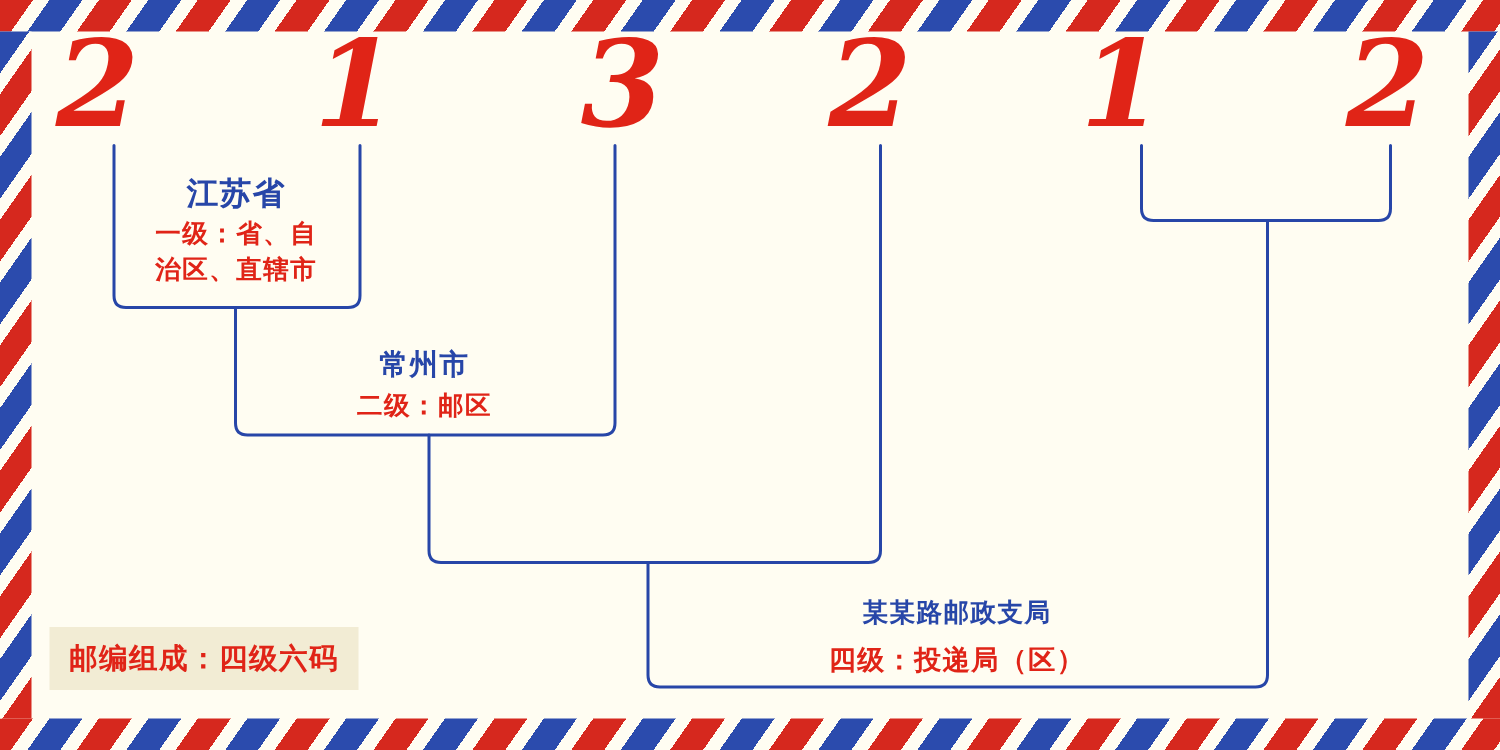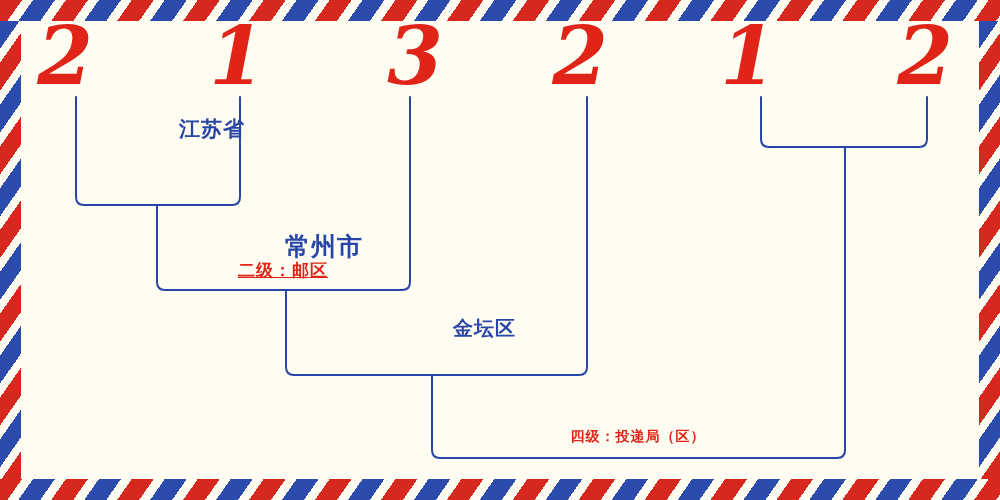--- a/index.html
+++ b/index.html
@@ -73,40 +73,40 @@
   .d1{left:19px;}
   .d2{left:191px;}
   .d3{left:369px;}
   .d4{left:534px;}
   .d5{left:702px;}
   .d6{left:879px;}
 
   
   .lvl-name{
     position:absolute;
-    text-align:right;
+    text-align:center;
     color:var(--blue);
     font-weight:bold;
     letter-spacing:1px;
   }
   .lvl-desc{
     position:absolute;
     text-align:center;
     color:var(--red);
     font-weight:bold;
     letter-spacing:1px;
   }
   .lv1-name{left:70px;width:175px;top:115px;font-size:21px;}
   .lv1-desc{left:55px;width:205px;top:144px;font-size:17px;line-height:24px;}
-  .lv2-name{left:203px;width:160px;top:230px;font-size:25px;}
-  .lv2-desc{left:183px;width:200px;top:259px;font-size:17px;text-decoration:underline;}
+  .lv2-name{left:203px;width:160px;top:230px;font-size:19px;}
+  .lv2-desc{left:183px;width:200px;top:259px;font-size:17px;}
   .lv3-name{left:356px;width:160px;top:315px;font-size:20px;}
   .lv3-desc{left:316px;width:240px;top:343px;font-size:17px;}
   .lv4-name{left:507px;width:262px;top:397px;font-size:17px;}
-  .lv4-desc{left:507px;width:262px;top:428px;font-size:14px;}
+  .lv4-desc{left:507px;width:262px;top:428px;font-size:18px;}
   .lv5-name{left:773px;width:140px;top:107px;font-size:17px;}
 
   
   .footer-badge{
     position:absolute;
     left:33px;
     top:418px;
     padding:8px 13px;
     background:var(--footer-bg);
     color:var(--red);
@@ -134,23 +134,28 @@
   </svg>
 
   <div class="digit d1">2</div>
   <div class="digit d2">1</div>
   <div class="digit d3">3</div>
   <div class="digit d4">2</div>
   <div class="digit d5">1</div>
   <div class="digit d6">2</div>
 
   <div class="lvl-name lv1-name">江苏省</div>
+  <div class="lvl-desc lv1-desc">
+    <span>一级：省、自</span><br>
+    <span>治区、直辖市</span>
+  </div>
 
   <div class="lvl-name lv2-name">常州市</div>
   <div class="lvl-desc lv2-desc">二级：邮区</div>
 
-  <div class="lvl-name lv3-name">金坛区</div>
 
+  <div class="lvl-name lv4-name">某某路邮政支局</div>
   <div class="lvl-desc lv4-desc">四级：投递局（区）</div>
 
 
+  <div class="footer-badge">邮编组成：四级六码</div>
 
 </div>
 
 </body></html>

